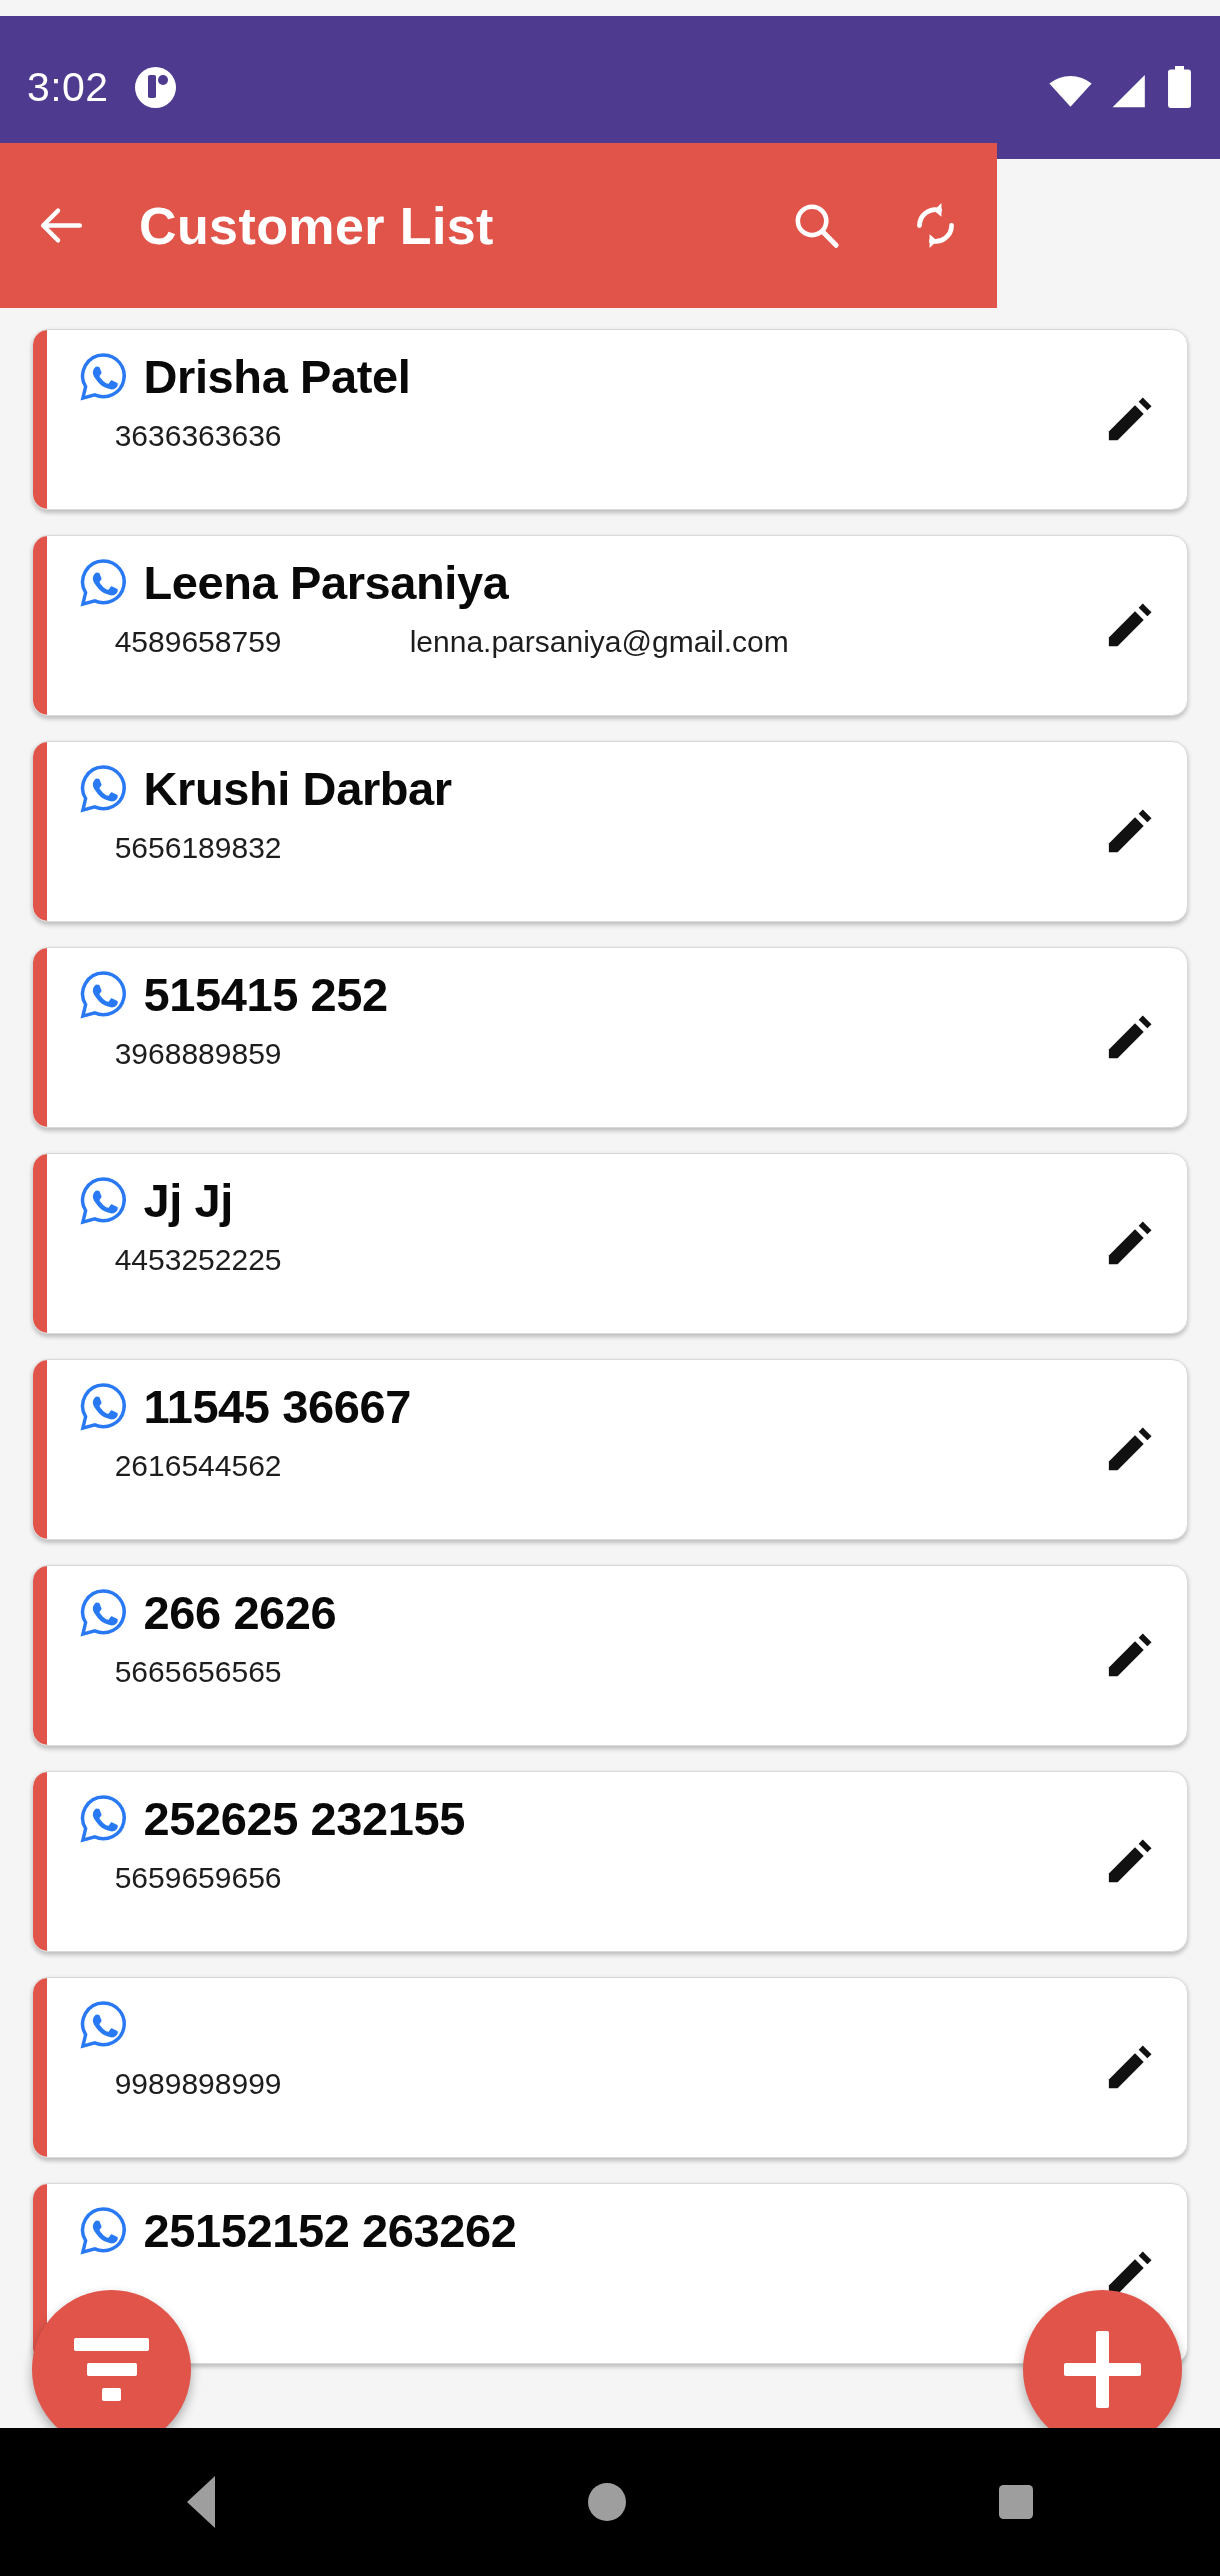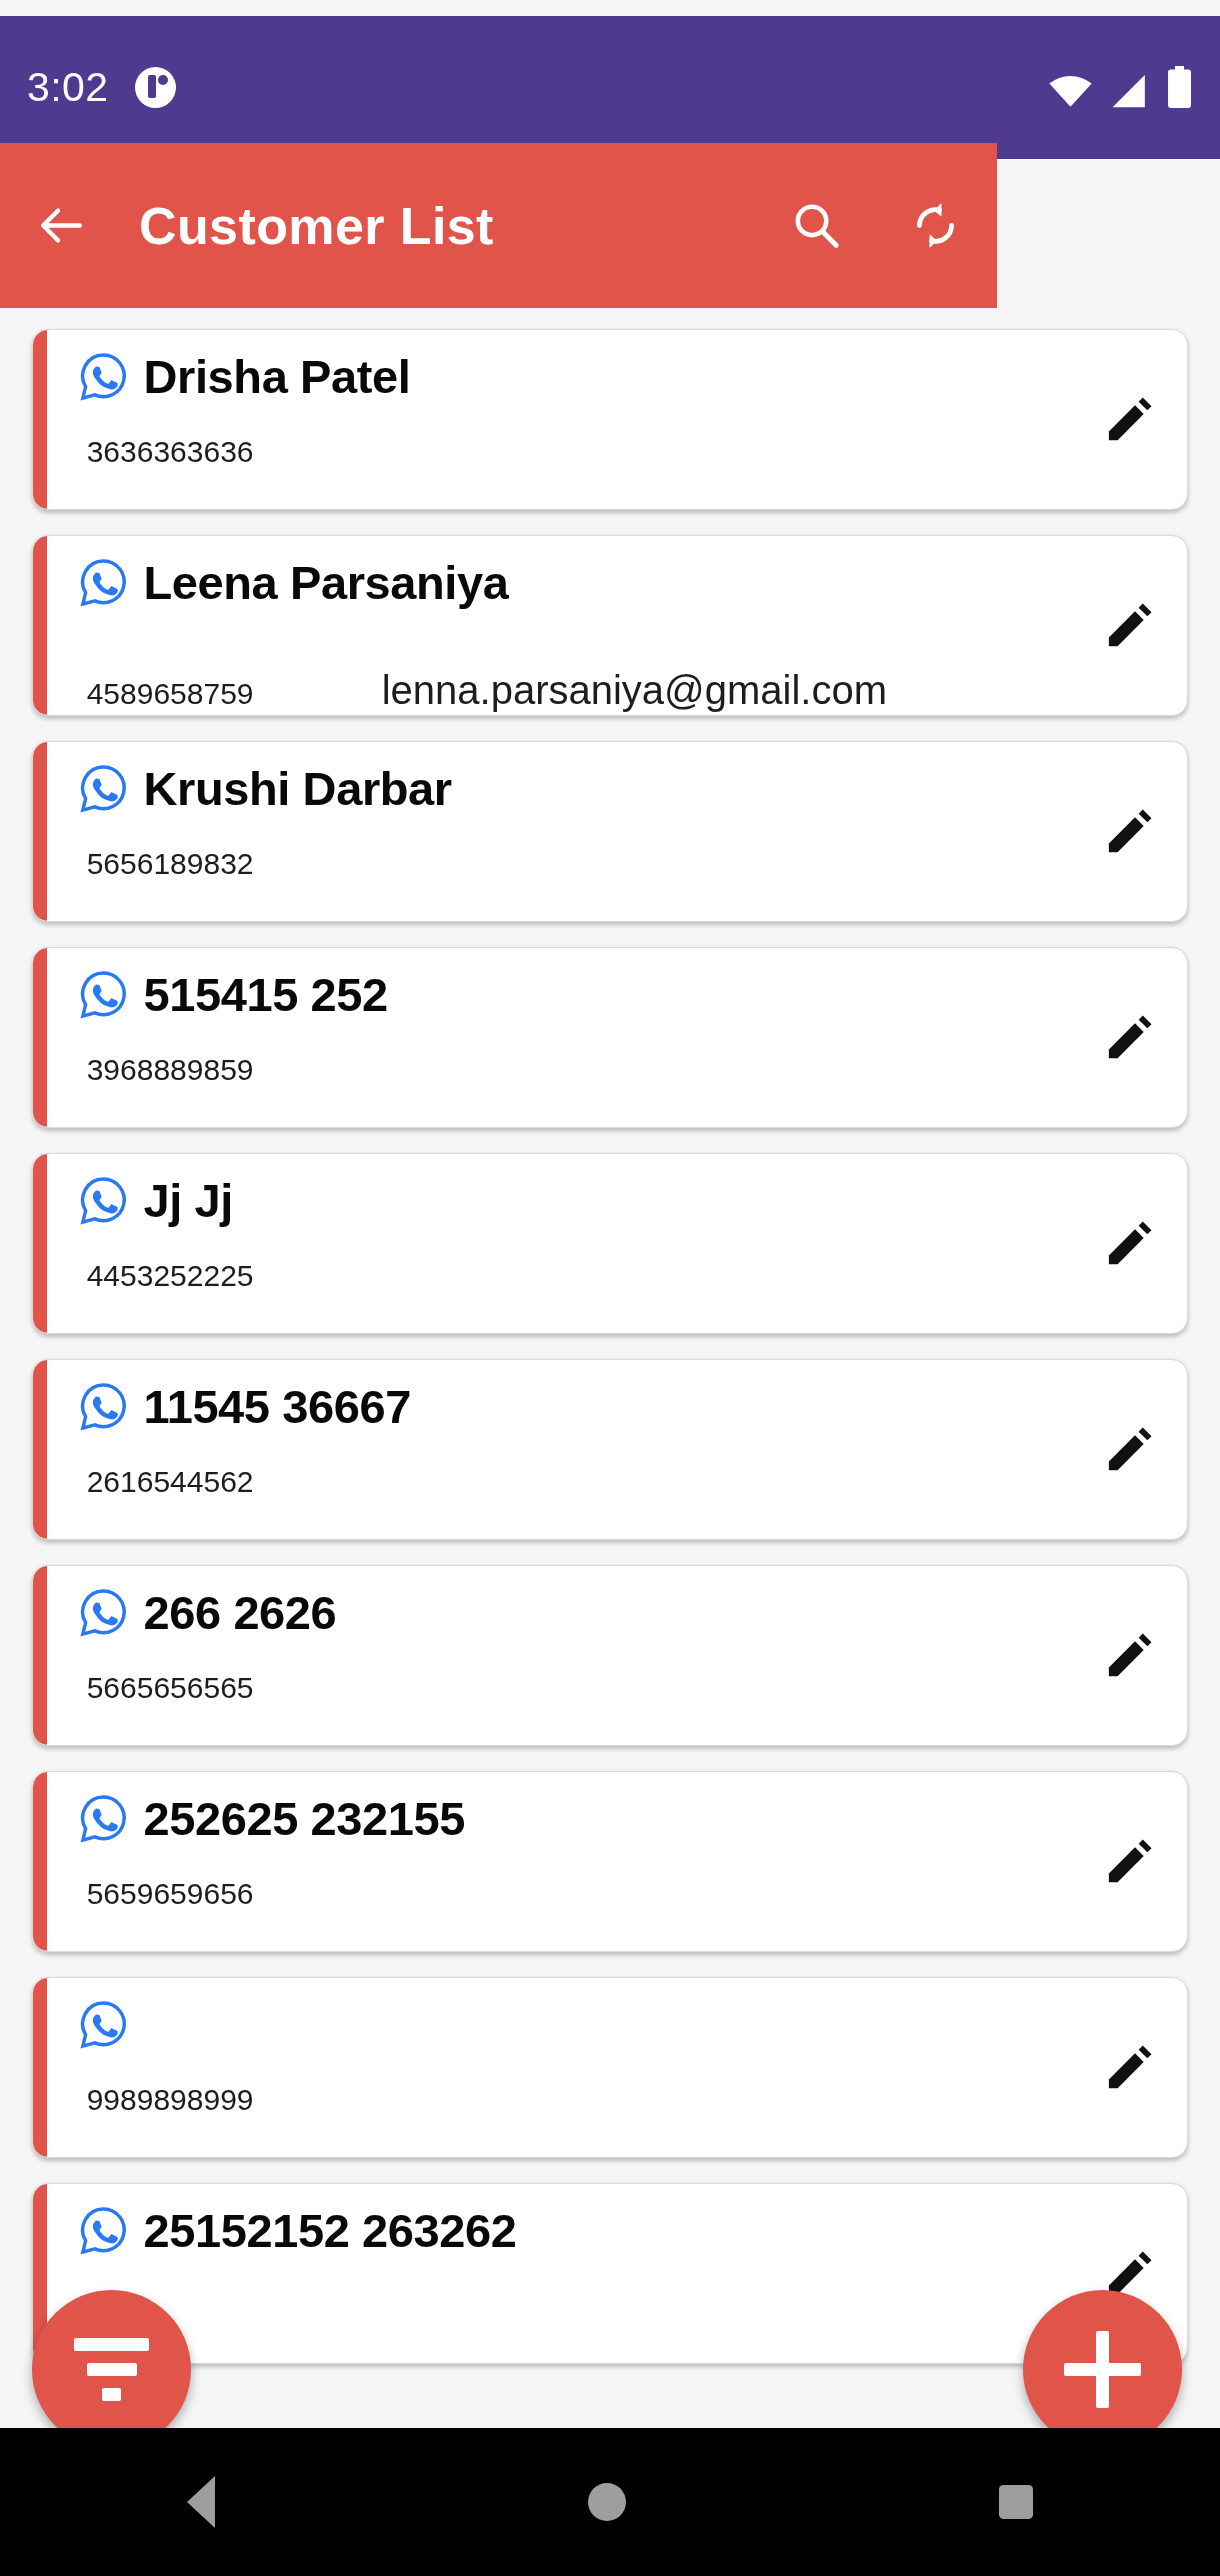--- a/index.html
+++ b/index.html
@@ -64,22 +64,22 @@
   .card-body { flex:1; padding:19.7px 0 0 43px; position:relative; min-width:0; }
   .card-top { display:flex; align-items:center; gap:12.5px; }
   .wa-icon { width:55px; height:55px; flex:0 0 auto; }
   .cust-name {
     font-size:47px; font-weight:700; color:#090909; letter-spacing:-0.4px;
     white-space:nowrap; overflow:hidden;
   }
   .card-sub {
     display:flex; align-items:baseline; margin-top:14.3px; padding-left:10.7px;
   }
-  .cust-phone { font-size:30px; color:#1d1d1d; min-width:295px; }
-  .cust-email { font-size:40px; color:#1d1d1d;margin-top:43px; }
+  .cust-phone { font-size:30px; color:#1d1d1d; min-width:295px;margin-left:28px; }
+  .cust-email { font-size:30px; color:#1d1d1d; }
   .edit-btn {
     width:116px; flex:0 0 auto; display:flex; align-items:center; justify-content:center;
   }
 
   
   .fab {
     position:absolute; width:159px; height:159px; border-radius:50%;
     background:#e0544a; box-shadow:0 5.4px 10.7px rgba(0,0,0,.3);
     display:flex; align-items:center; justify-content:center;
   }

